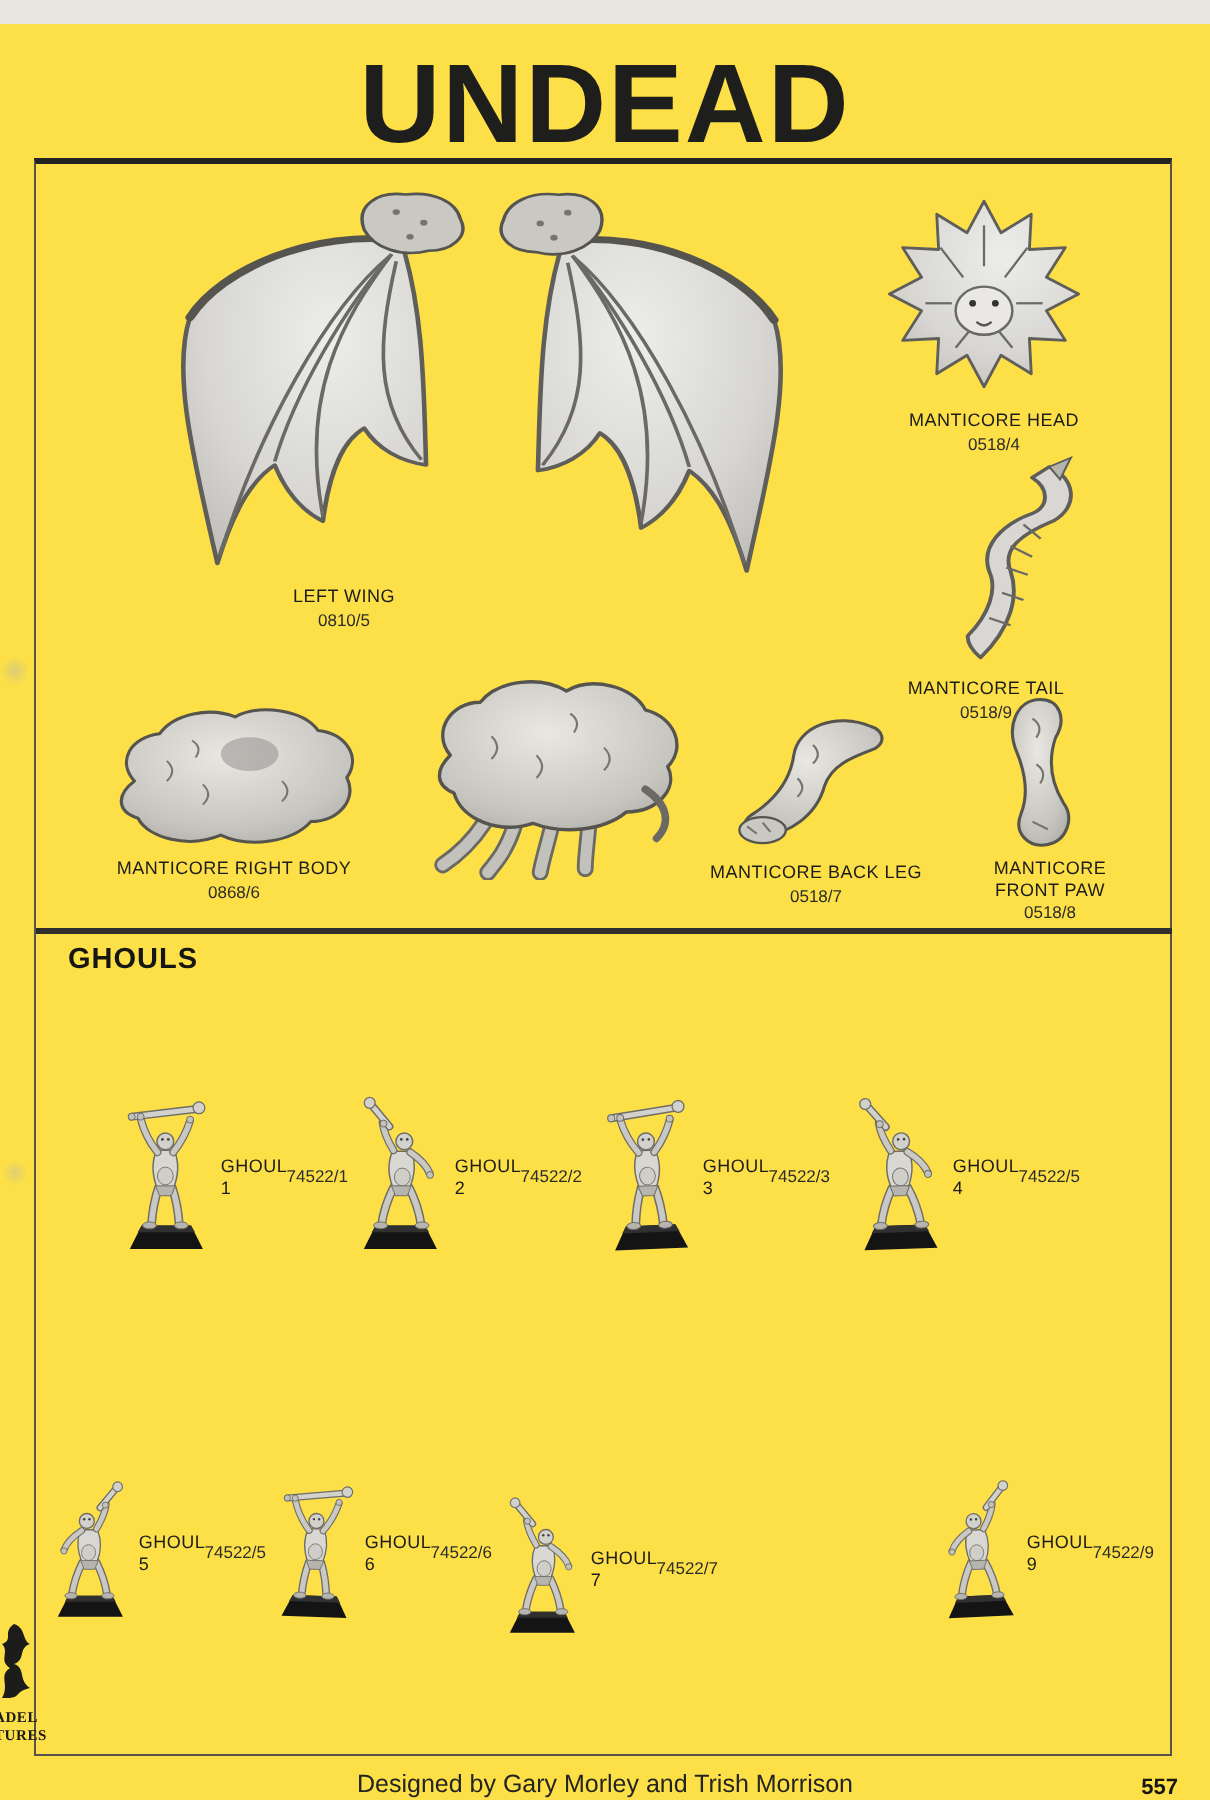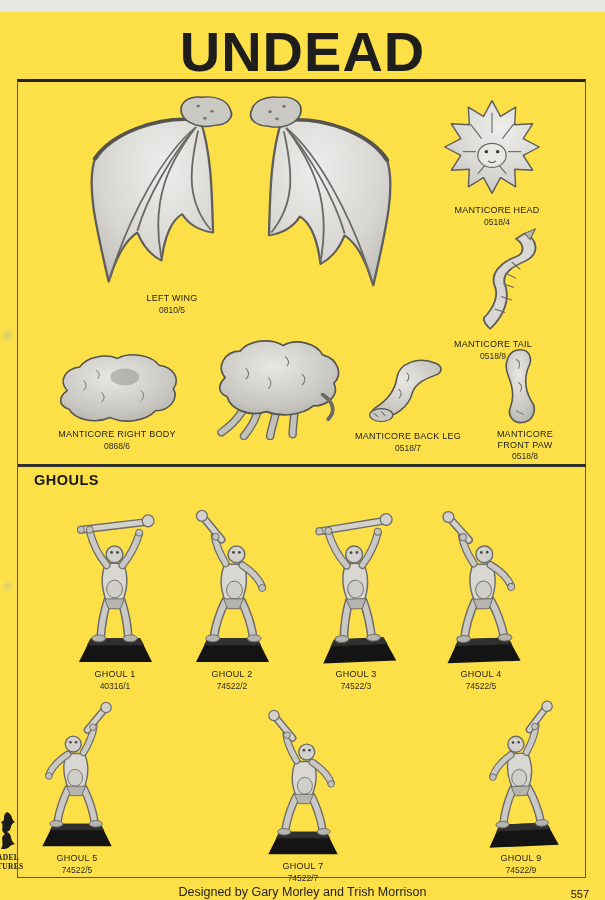--- a/index.html
+++ b/index.html
@@ -26,35 +26,35 @@
     position:absolute; left:34px; top:460px;
     font-size:14.5px; font-weight:bold; letter-spacing:.5px; color:#161614;
   }
   .prod-img{ position:absolute; }
   .prod-label{
     position:absolute; text-align:center;
   }
   .pname{ font-size:9px; font-weight:normal; letter-spacing:.25px; line-height:10.5px; color:#1c1c1a;}
   .pcode{ font-size:8.5px; line-height:10px; margin-top:1px; color:#2c2c2a;}
   .ghoul-slot{
-    position:absolute; display:flex; flex-direction:column; align-items:center;
+    position:absolute; display:flex; align-items:center;
   }
   .ghoul-slot svg{ display:block; }
   .ghoul-slot .pname{ margin-top:3px; }
   .mirror{ transform:scaleX(-1); }
   .tilt-l{ transform:rotate(-2.5deg); }
   .tilt-r{ transform:rotate(2deg); }
   .mirror-tilt{ transform:scaleX(-1) rotate(2deg); }
   .footer-credit{
     position:absolute; left:0; top:873px; width:100%; text-align:center;
     font-size:12.5px; color:#232321;
   }
   .page-number{
     position:absolute; right:16px; top:876px;
-    font-size:11px; font-weight:normal; color:#161614;
+    font-size:11px; font-weight:bold; color:#161614;
   }
   .edge-logo{
     position:absolute; left:-3px; top:798px; width:27px; height:72px;
     overflow:hidden; color:#1a1a18;
   }
   .edge-logo .tiny{
     font-family:"Liberation Serif", serif; font-size:7.5px; font-weight:bold;
     letter-spacing:.3px; line-height:8.5px; white-space:nowrap;
   }
   .smudge{ position:absolute; border-radius:50%; }
@@ -288,21 +288,21 @@
   </div>
 
   <div class="divider"></div>
   <div class="section-header">GHOULS</div>
 
   <div class="ghoul-slot" style="left:56px;top:496px;width:118px">
     <svg width="109" height="158" viewBox="0 0 110 160">
         <use href="#sym-ghoul-a"></use>
       </svg>
     <div class="pname">GHOUL 1</div>
-    <div class="pcode">40316/1</div>
+    <div class="pcode">74522/1</div>
   </div>
   <div class="ghoul-slot" style="left:173px;top:496px;width:118px">
     <svg class="mirror" width="109" height="158" viewBox="0 0 110 160">
         <use href="#sym-ghoul-b"></use>
       </svg>
     <div class="pname">GHOUL 2</div>
     <div class="pcode">74522/2</div>
   </div>
   <div class="ghoul-slot" style="left:297px;top:496px;width:118px">
     <svg class="tilt-l" width="109" height="158" viewBox="0 0 110 160">
@@ -319,20 +319,27 @@
     <div class="pcode">74522/5</div>
   </div>
 
   <div class="ghoul-slot" style="left:21px;top:688px;width:112px">
     <svg width="104" height="150" viewBox="0 0 110 160">
         <use href="#sym-ghoul-b"></use>
       </svg>
     <div class="pname">GHOUL 5</div>
     <div class="pcode">74522/5</div>
   </div>
+  <div class="ghoul-slot" style="left:134px;top:688px;width:112px">
+    <svg class="tilt-r" width="104" height="150" viewBox="0 0 110 160">
+        <use href="#sym-ghoul-a"></use>
+      </svg>
+    <div class="pname">GHOUL 6</div>
+    <div class="pcode">74522/6</div>
+  </div>
   <div class="ghoul-slot" style="left:247px;top:696px;width:112px">
     <svg class="mirror" width="104" height="150" viewBox="0 0 110 160">
         <use href="#sym-ghoul-b"></use>
       </svg>
     <div class="pname">GHOUL 7</div>
     <div class="pcode">74522/7</div>
   </div>
   <div class="ghoul-slot" style="left:465px;top:688px;width:112px">
     <svg class="tilt-l" width="104" height="150" viewBox="0 0 110 160">
         <use href="#sym-ghoul-b"></use>

